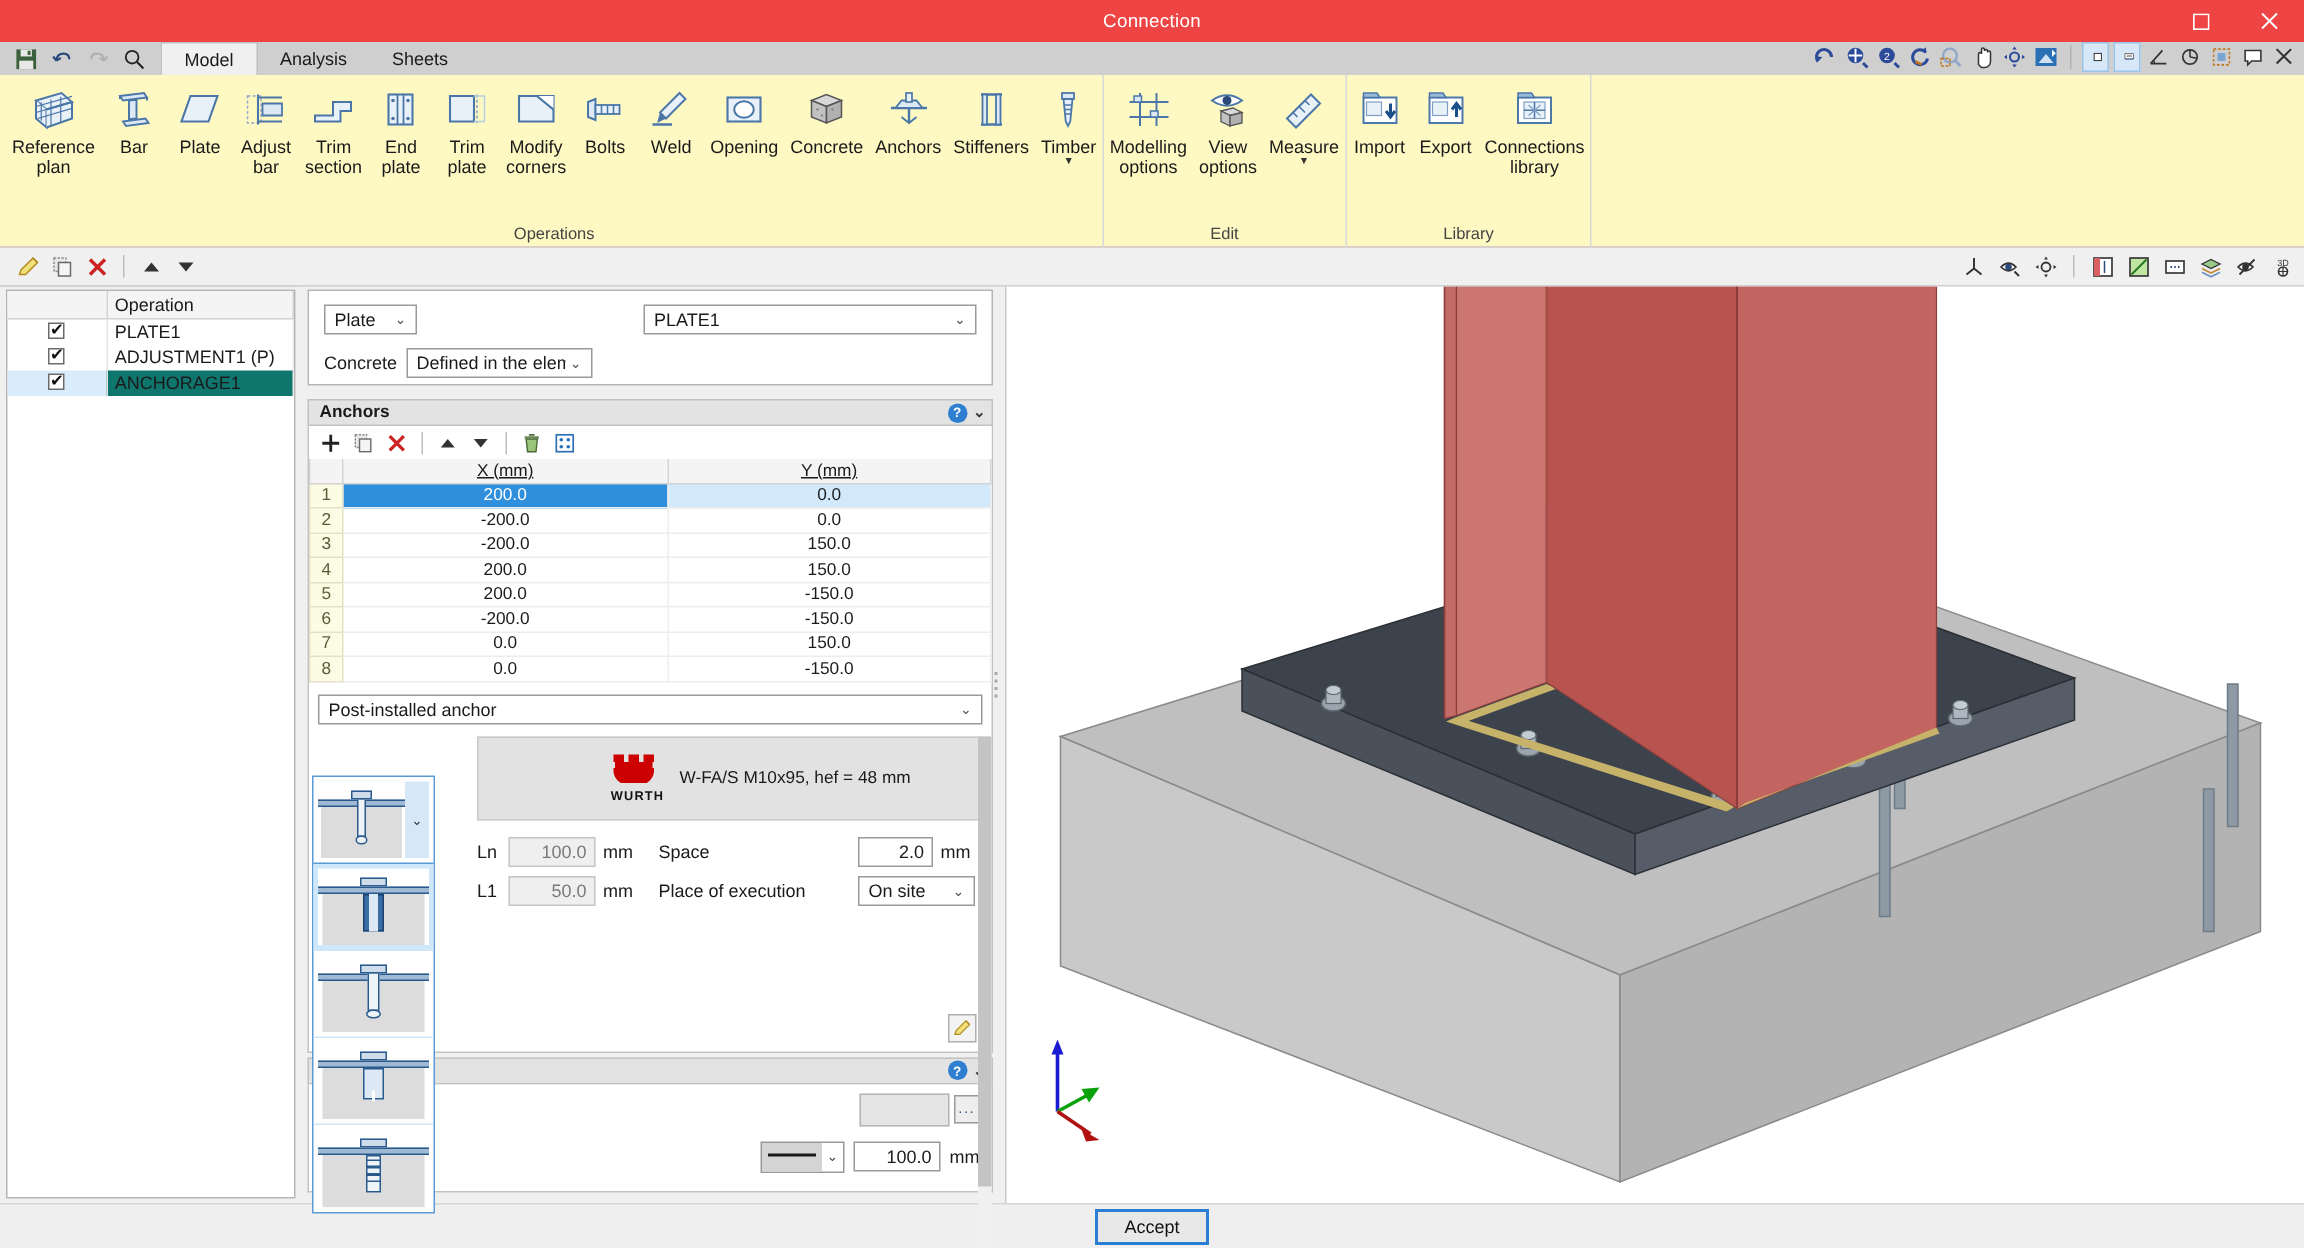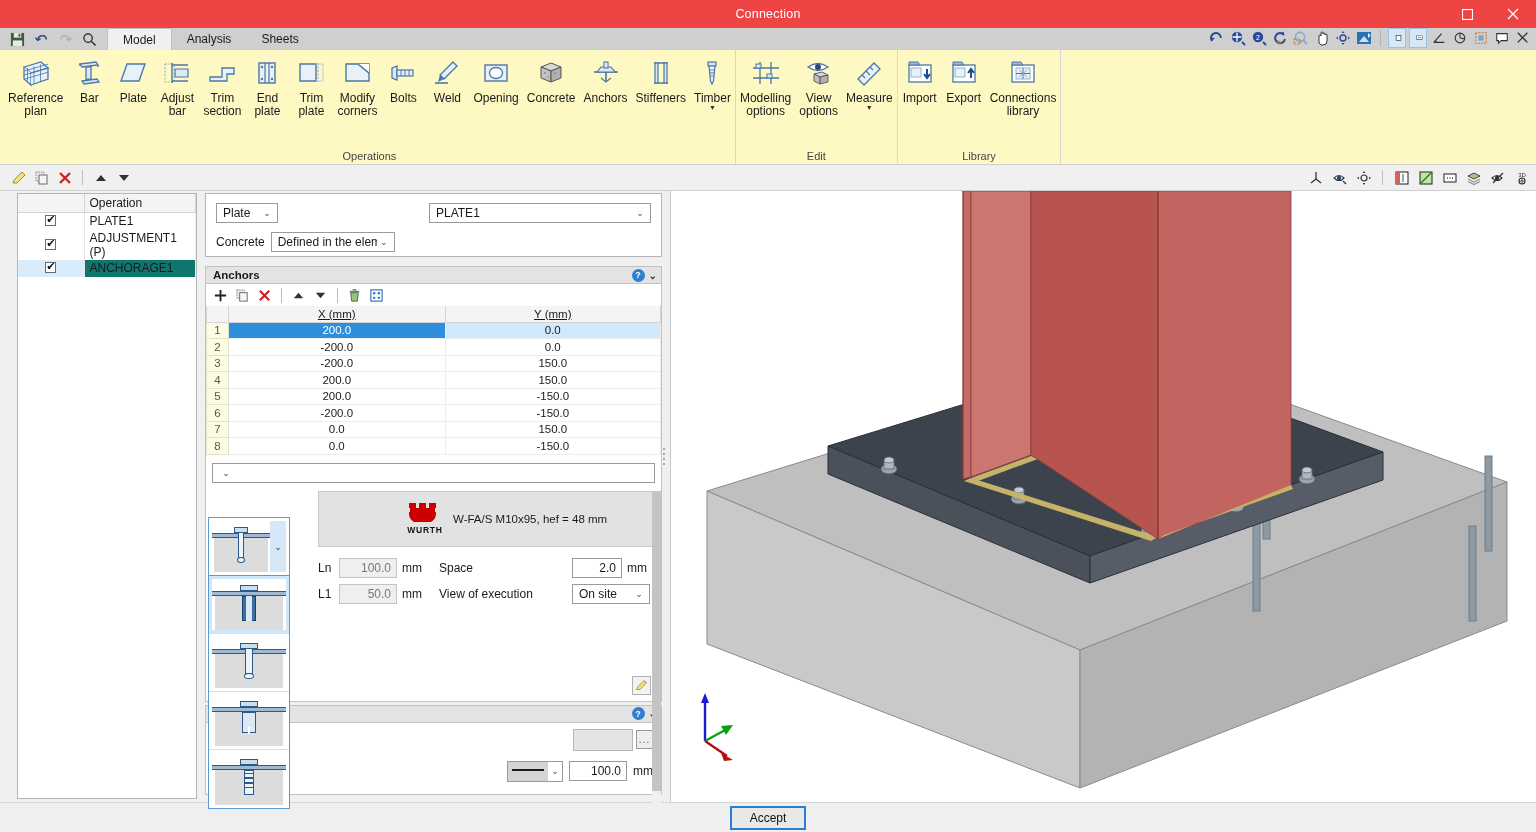--- a/index.html
+++ b/index.html
@@ -67,21 +67,21 @@
     display:flex; align-items:center; position:relative;
   }
   #subbar .left { display:flex; align-items:center; gap:6px; padding-left:10px; }
   #subbar .right { position:absolute; right:6px; display:flex; align-items:center; gap:7px; }
   .sbi { width:17px; height:17px; display:flex; align-items:center; justify-content:center; }
   .vsep { width:1px; height:15px; background:#bdbdbd; margin:0 3px; }
   
   #body { height:calc(832px - 28px - 22px - 115px - 26px - 30px); display:flex; background:#f0f0f0; }
   
   #oplist { width:200px; background:#f0f0f0; padding:2px 3px 3px 4px; }
-  #oplist .inner { background:#fff; border:1px solid #b5b5b5; height:100%;margin-left:13px; }
+  #oplist .inner { background:#fff; border:1px solid #b5b5b5; height:100%; }
   .optable { width:100%; border-collapse:collapse; font-size:12px; }
   .optable th {
     background:#f4f4f4; border-bottom:1px solid #d3d3d3; border-right:1px solid #d3d3d3;
     font-weight:normal; text-align:left; padding:2px 5px; height:17px; color:#1a1a1a;
   }
   .optable td { padding:1px 5px; height:17px; border-right:1px solid #ececec; }
   .optable td.chk { width:66px; text-align:center; border-right:1px solid #e6e6e6; }
   .optable tr.selected td.name { background:#0f766e; }
   .optable tr.selected td.chk { background:#d9ecfb; }
   .cb { width:11px; height:11px; border:1px solid #6b6b6b; background:#fff; display:inline-block; position:relative; vertical-align:-1px; }
@@ -814,20 +814,21 @@
           <tr>
             <td class="idx">8</td>
             <td class="xc">0.0</td>
             <td class="yc">-150.0</td>
           </tr>
         </tbody>
       </table>
 
       <div style="padding:8px 6px 6px 6px;">
         <div class="sel" style="width:100%;">
+          <span class="cv">Post-installed anchor</span>
           <span class="ar">⌄</span>
         </div>
 
         <div style="display:flex; margin-top:8px; gap:10px;">
 
           <div style="width:96px;"></div>
 
           <div style="flex:1;">
             <div class="wbox">
               <div class="wurth">
@@ -847,21 +848,21 @@
               <span class="lbl" style="width:24px;">mm</span>
               <span class="lbl" style="margin-left:8px; width:128px;">Space</span>
               <div class="inp" style="width:50px;">2.0</div>
               <span class="lbl">mm</span>
             </div>
 
             <div style="display:flex; align-items:center; margin-top:6px; gap:5px;">
               <span class="lbl" style="width:16px;">L1</span>
               <div class="inp dis" style="width:58px;">50.0</div>
               <span class="lbl" style="width:24px;">mm</span>
-              <span class="lbl" style="margin-left:8px; width:128px;">View of execution</span>
+              <span class="lbl" style="margin-left:8px; width:128px;">Place of execution</span>
               <div class="sel" style="width:78px;">
                 <span class="cv">On site</span>
                 <span class="ar">⌄</span>
               </div>
             </div>
           </div>
         </div>
 
         <div style="display:flex; justify-content:flex-end; margin-top:72px; padding-right:4px;">
           <span class="pencil">

